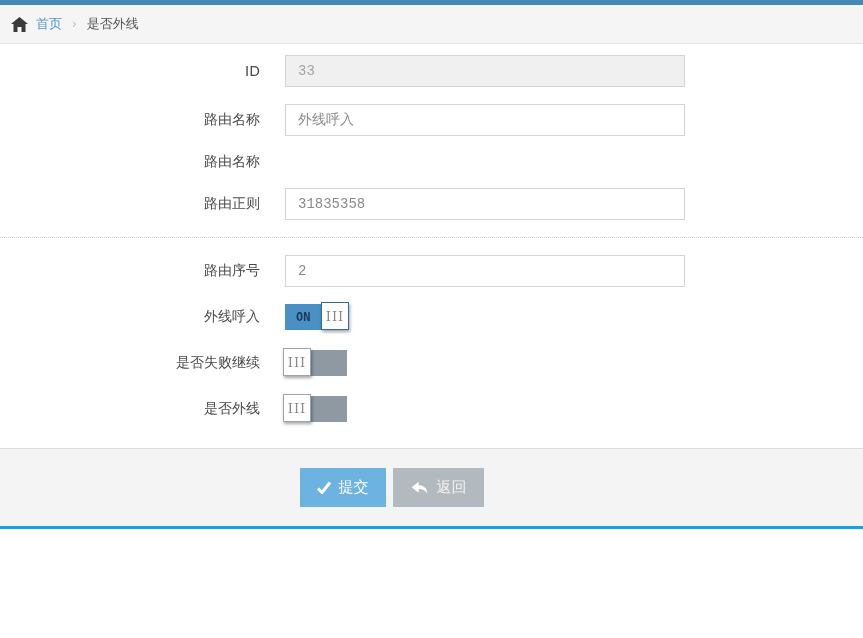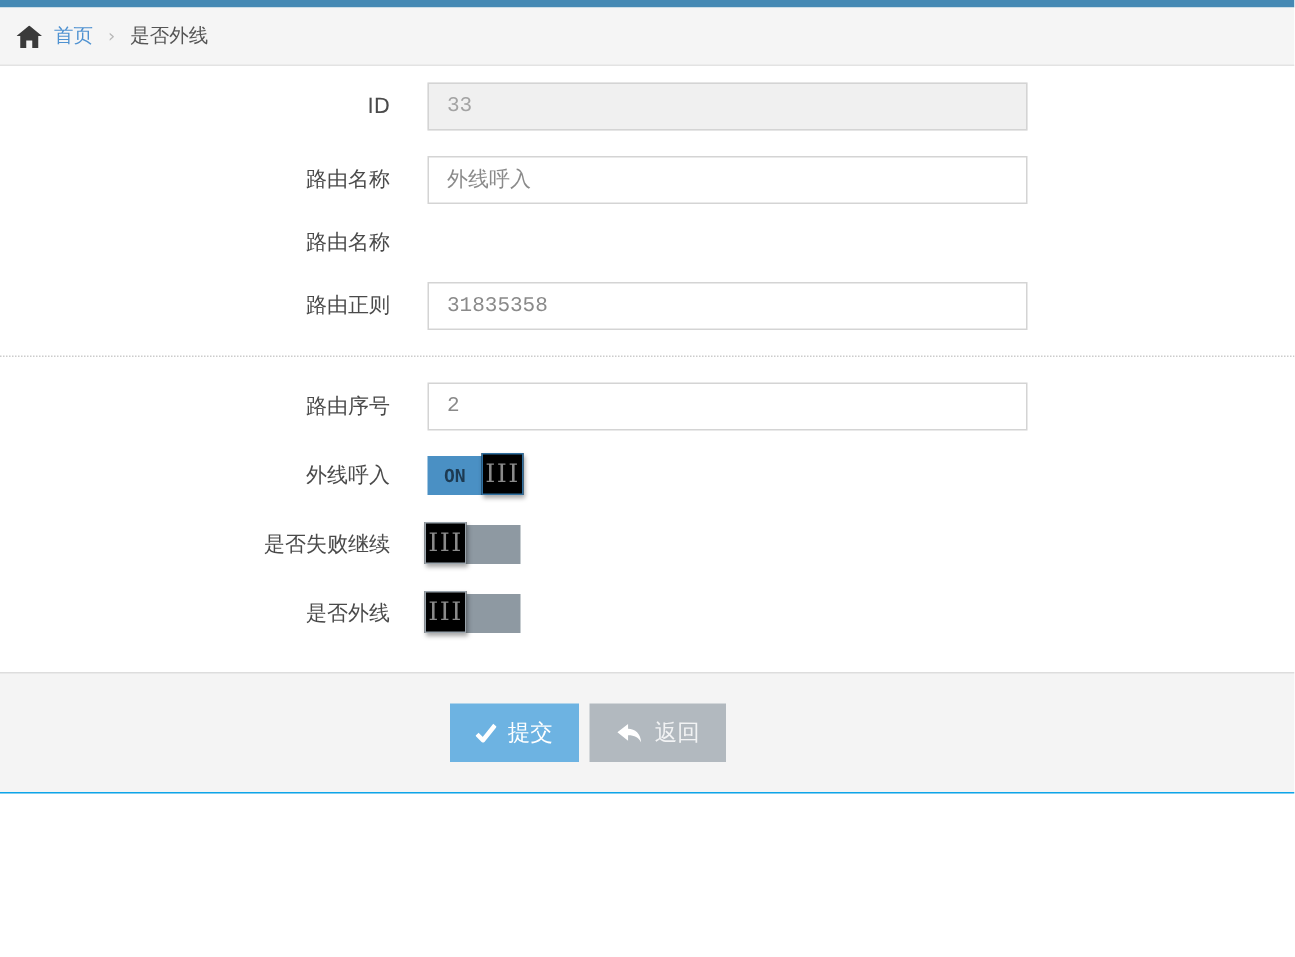--- a/index.html
+++ b/index.html
@@ -27,31 +27,31 @@
   .divider { border-top:1px dotted #ccc; margin-bottom:17px; }
 
   
   .toggle-row { margin-bottom:20px; }
   .toggle { position:relative; width:62px; height:26px; cursor:pointer; display:block; }
   .toggle.on  { background:#4a90c4; }
   .toggle.off { background:#8e99a2; }
   .toggle .ontext { position:absolute; left:11px; top:50%; transform:translateY(-50%);
     font-size:12px; font-weight:bold; color:#1d3a52;
     font-family:"DejaVu Sans Mono","Liberation Mono",monospace; }
-  .toggle .handle { position:absolute; top:-2px; width:28px; height:28px; background:#000000;
+  .toggle .handle { position:absolute; top:-2px; width:28px; height:28px; background:#ffffff;
     border:1px solid #9aa4ac; box-shadow:1px 2px 3px rgba(0,0,0,.35);
     display:flex; align-items:center; justify-content:center;
-    font-family:"DejaVu Serif","Liberation Serif",serif; font-size:17px;
+    font-family:"DejaVu Serif","Liberation Serif",serif; font-size:13px;
     letter-spacing:1px; color:#8a8a8a; }
   .toggle.on .handle { right:-2px; border-color:#2f6f9f; }
   .toggle.off .handle { left:-2px; }
 
   
   .footer { margin-top:26px; height:81px; background:#f4f4f4;
-    border-top:1px solid #ddd; border-bottom:1px solid #0ea5e9;
+    border-top:1px solid #ddd; border-bottom:3px solid #0ea5e9;
     display:flex; align-items:center; justify-content:center; }
   .footer .btns { display:flex; gap:7px; position:relative; left:-40px; }
   .btn { height:39px; padding:0 17px; border:none; cursor:pointer; color:#fff;
     font-size:15px; display:inline-flex; align-items:center; gap:8px;
     font-family:inherit; }
   .btn-submit { background:#6db3e2; }
   .btn-back   { background:#b2b9bf; color:#f2f3f4; }
   .btn svg { display:block; }
 </style>
 </head>

